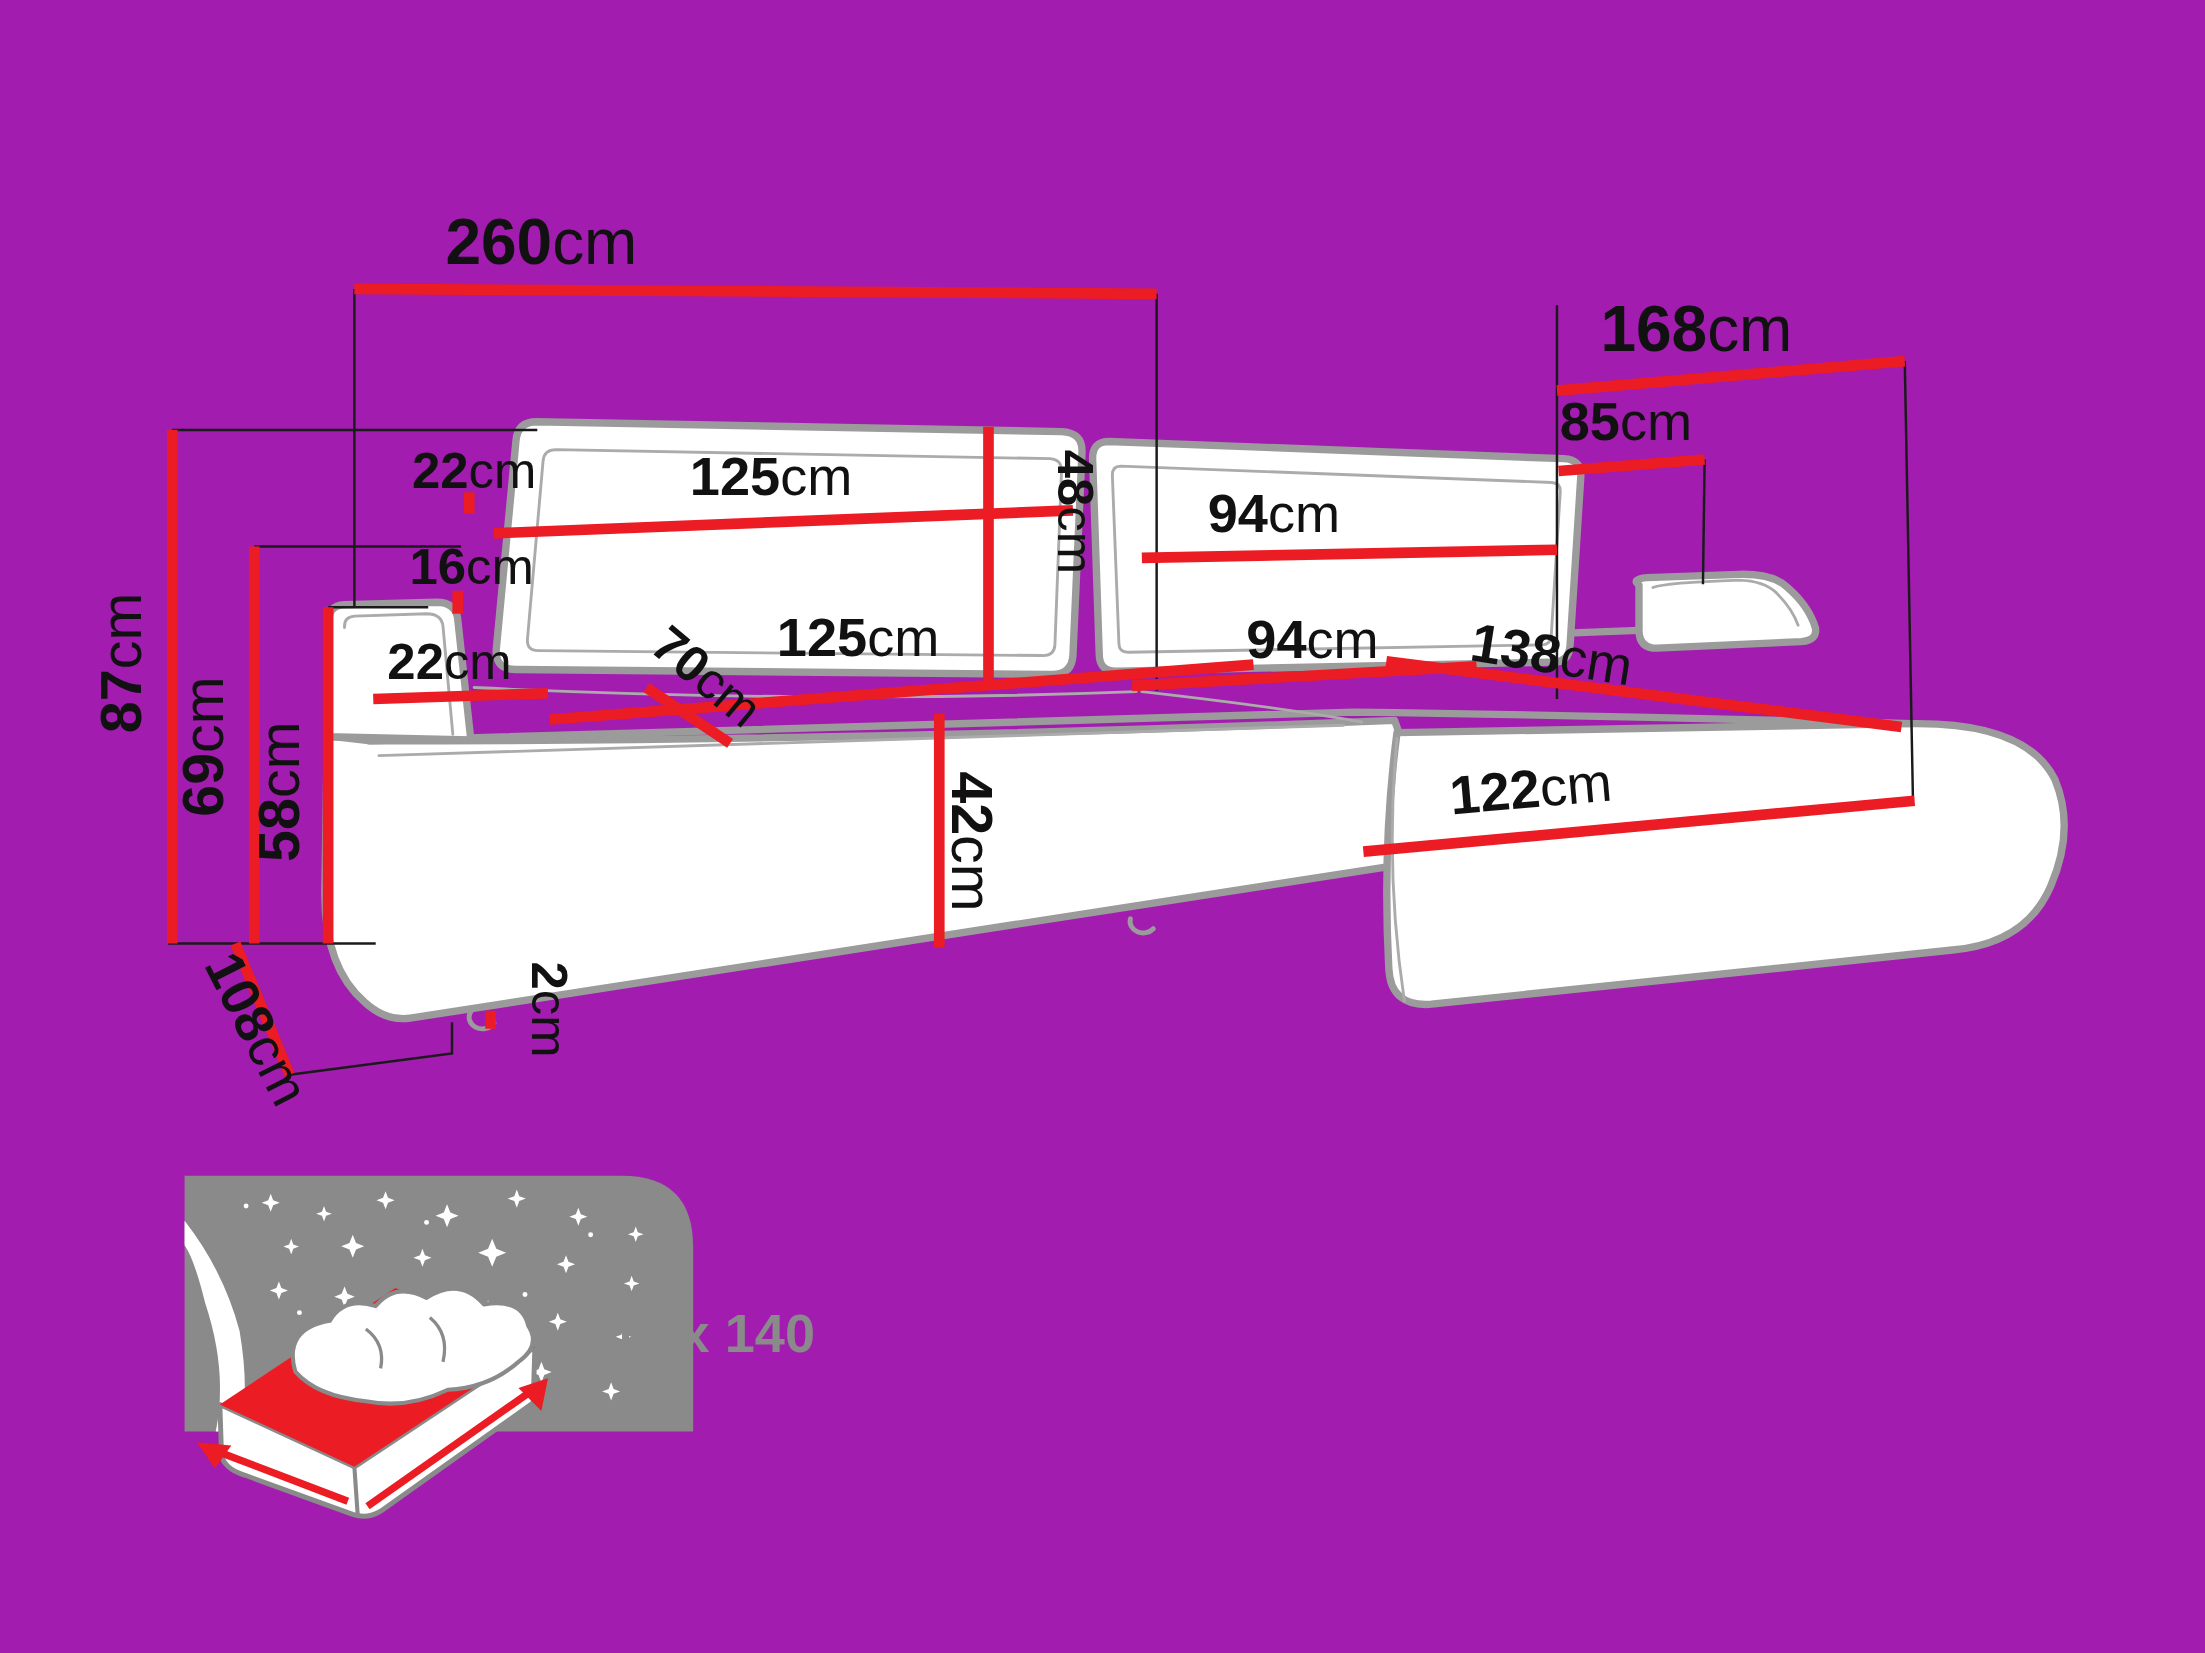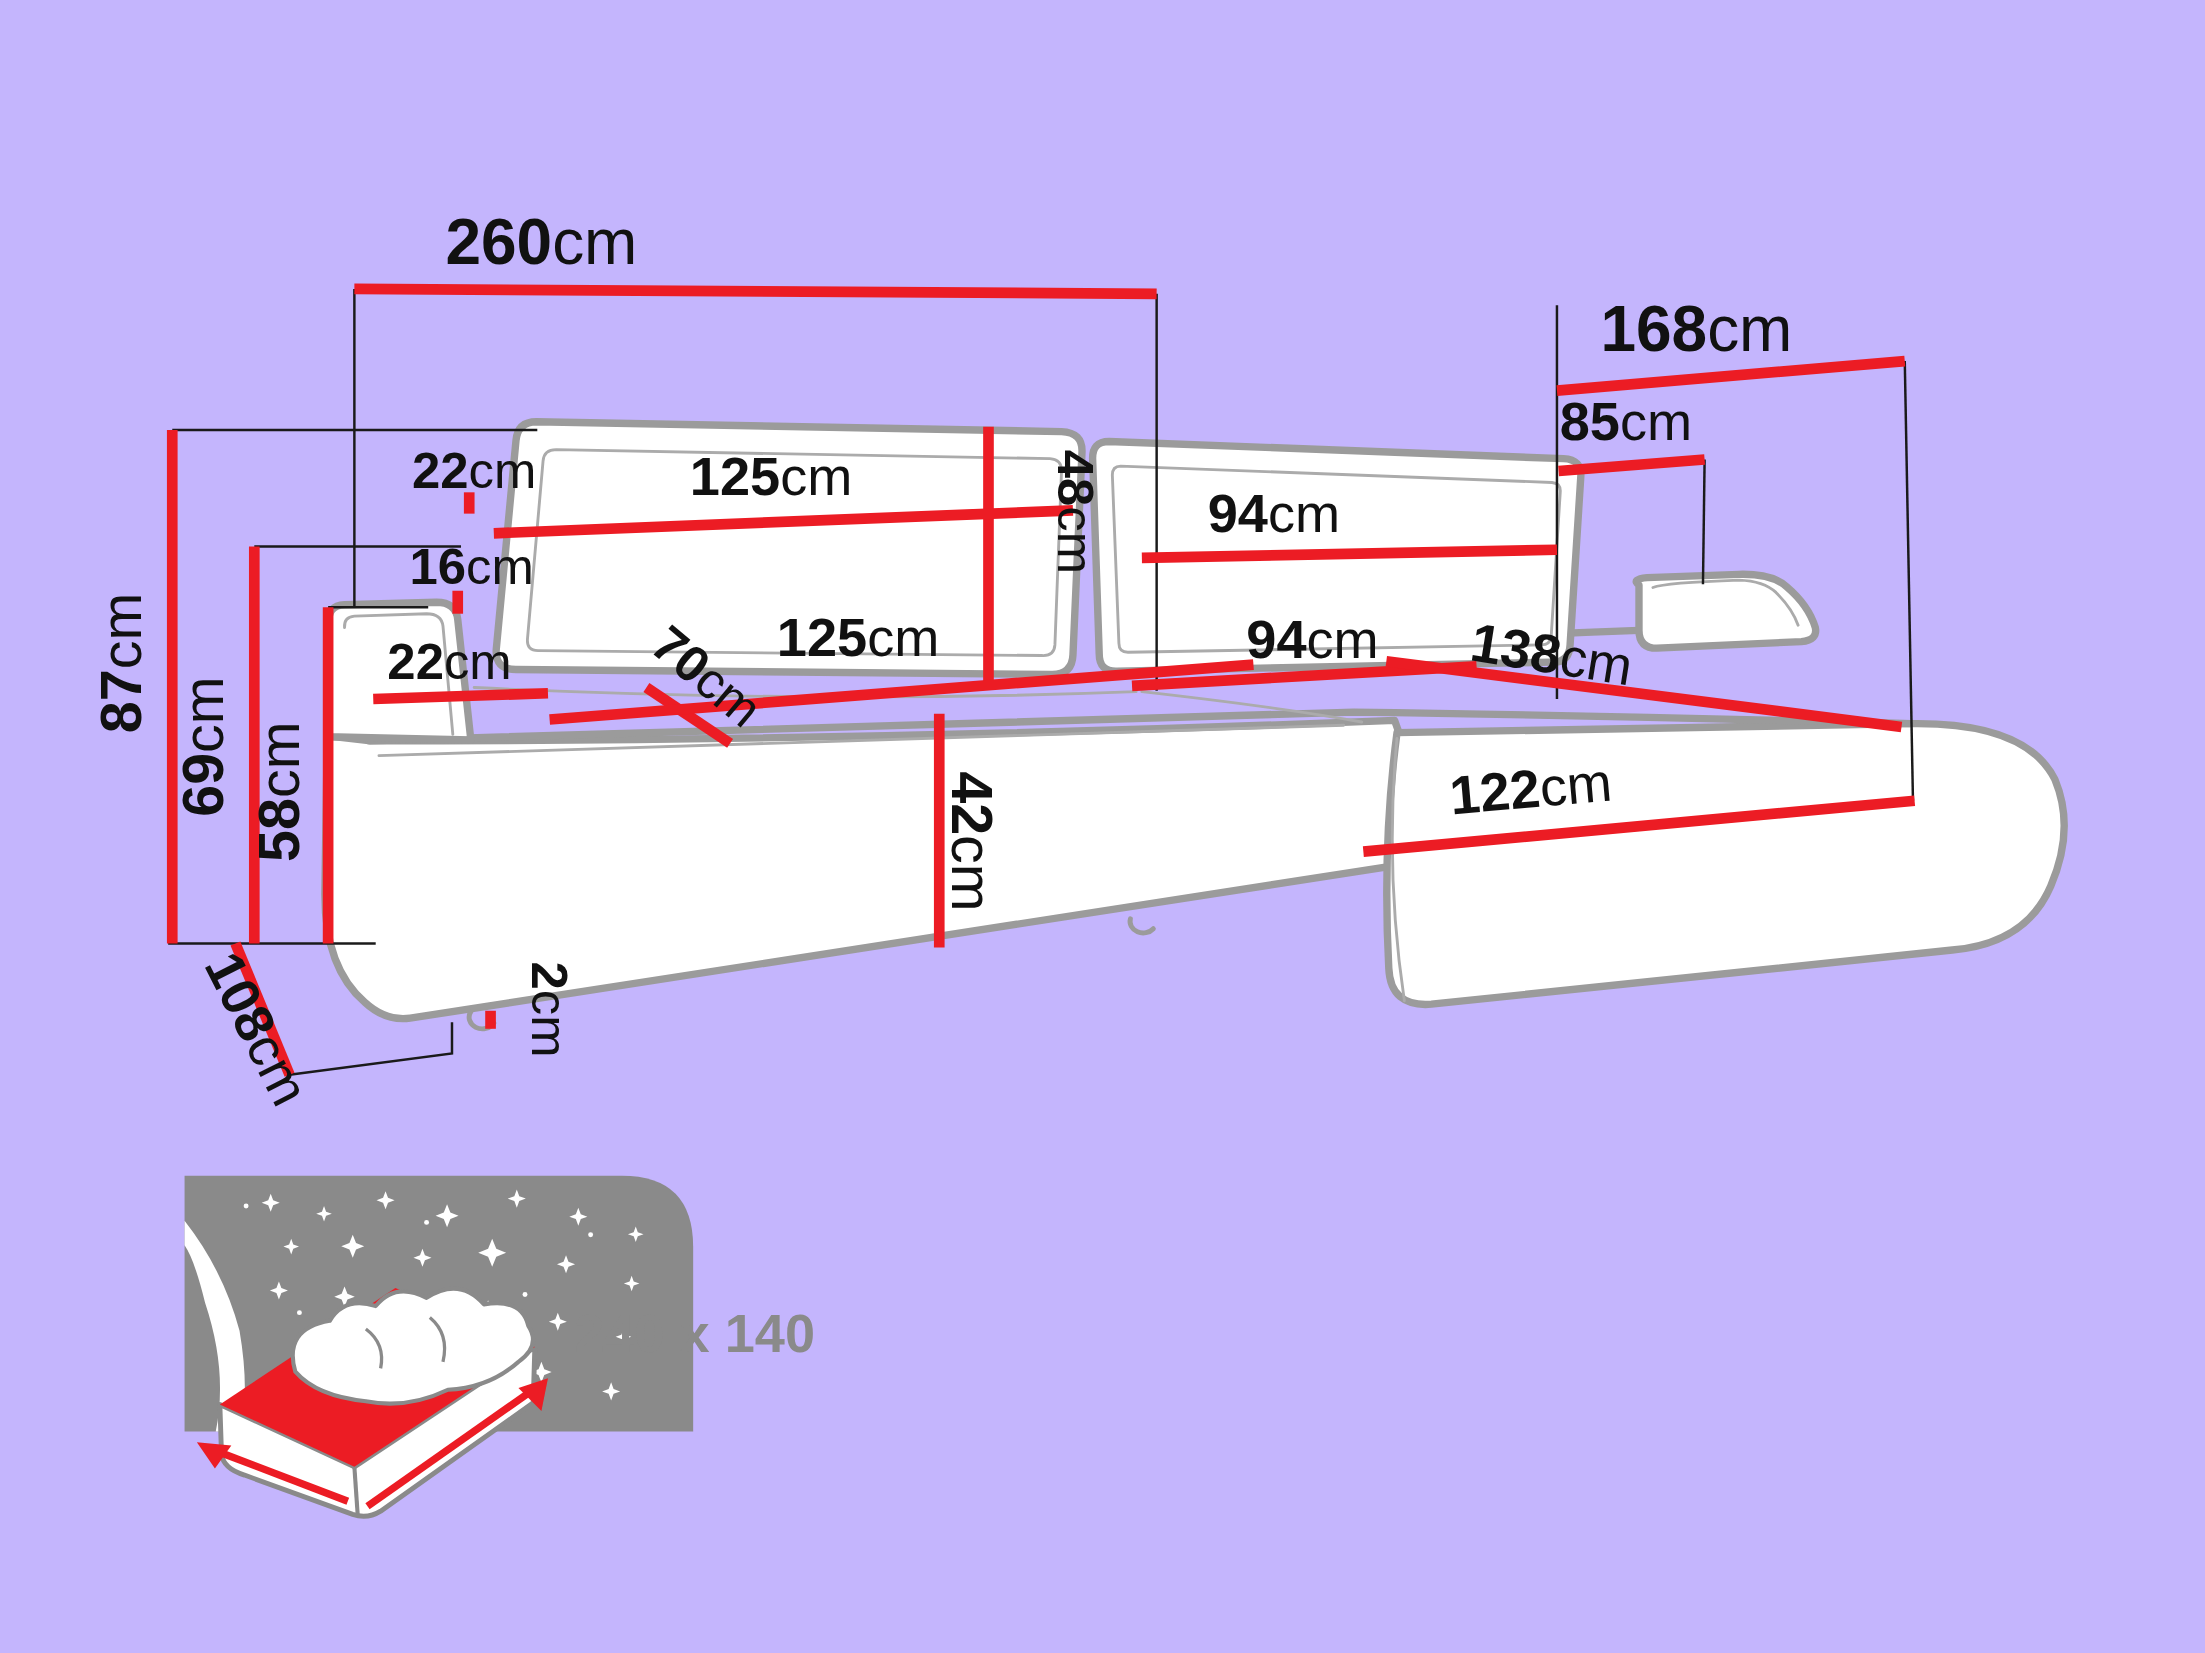--- a/index.html
+++ b/index.html
@@ -1,16 +1,16 @@
 <!DOCTYPE html>
 <html style="font-size:13px"><head>
 <meta charset="utf-8">
 <style>
   html,body{margin:0;padding:0;background:#ffffff;}
-  .stage{width:2205px;height:1654px;position:relative;background:#c4b5fd;overflow:hidden;}
+  .stage{width:2205px;height:1654px;position:relative;background:#a21caf;overflow:hidden;}
   svg{display:block;}
   text{font-family:"Liberation Sans","DejaVu Sans",sans-serif;fill:#111111;}
   .num{font-weight:700;}
   .unit{font-weight:400;}
   .sz-xl{font-size:78px;}
   .sz-lg{font-size:70px;}
   .sz-md{font-size:66px;}
   .sz-sm{font-size:62px;}
   .icon-label{font-size:66px;font-weight:700;fill:#8a8a8a;}
   .outline{fill:#ffffff;stroke:#9b9b9b;stroke-width:9;stroke-linejoin:round;stroke-linecap:round;}

